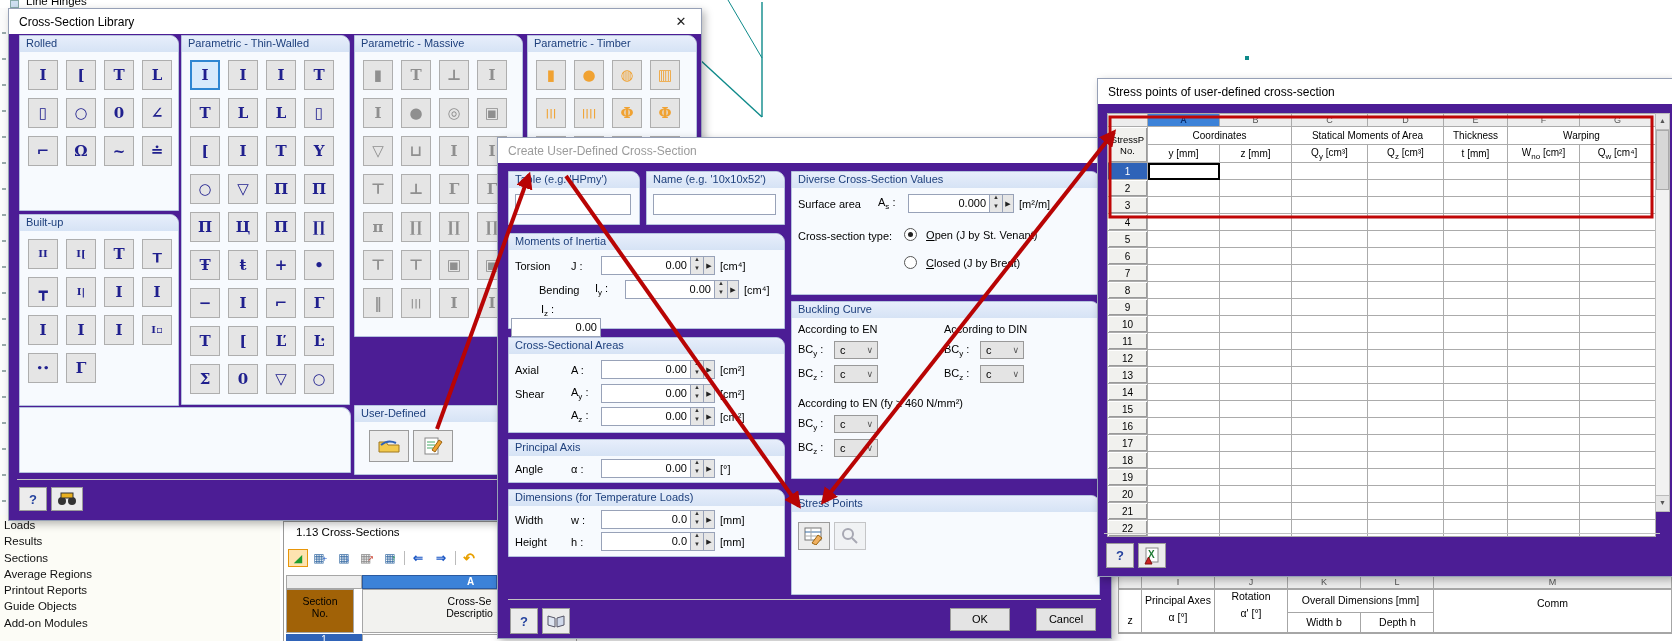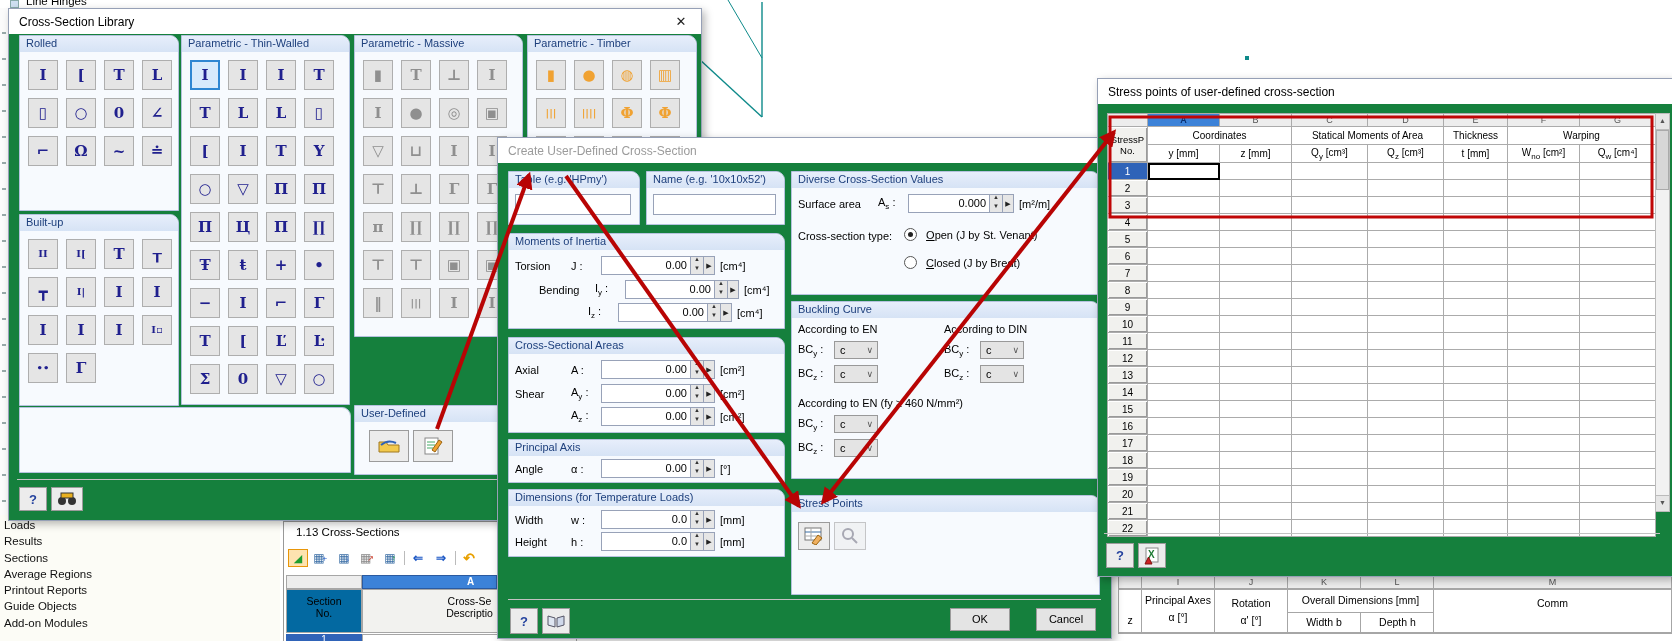--- a/index.html
+++ b/index.html
@@ -1,20 +1,20 @@
 <!DOCTYPE html>
 <html><head>
 <meta charset="utf-8">
 <style>
   html,body{margin:0;padding:0}
   body{width:1672px;height:641px;position:relative;overflow:hidden;background:#fff;
        font-family:"Liberation Sans",sans-serif;color:#000}
   .abs{position:absolute}
   
-  .dlg{position:absolute;background:#15803d;border:1px solid #96a0b6;box-shadow:3px 3px 8px rgba(0,0,0,.28)}
+  .dlg{position:absolute;background:#4c1d95;border:1px solid #96a0b6;box-shadow:3px 3px 8px rgba(0,0,0,.28)}
   .tbar{height:25px;background:#fff;display:flex;align-items:center;padding:0 10px;font-size:12px}
   .tbar .ttl{flex:1;white-space:nowrap;overflow:hidden}
   .closex{font-size:13px;color:#222;width:20px;text-align:center}
   
   .grp{position:absolute;border:1px solid #b5c2de;background:#f7fafe;border-radius:0 9px 0 0}
   .ghead{height:15px;background:linear-gradient(#e7eefb,#d6e3f5);border-radius:0 9px 0 0;
          font-size:11px;color:#1d3f7c;padding:1px 0 0 6px;white-space:nowrap;overflow:hidden}
   
   .pal{display:grid;grid-template-columns:repeat(4,30px);gap:8px;padding:8px}
   .pbtn{width:30px;height:30px;background:#e5e5e5;border:1px solid #aeaeae;box-sizing:border-box;
@@ -111,21 +111,21 @@
   <div class="gline" style="left:404px;top:551px;width:1px;height:14px;background:#bbb"></div>
   <div class="tool" style="left:408px;top:549px;color:#1a56c4;font-weight:bold">⇐</div>
   <div class="tool" style="left:431px;top:549px;color:#1a56c4;font-weight:bold">⇒</div>
   <div class="gline" style="left:455px;top:551px;width:1px;height:14px;background:#bbb"></div>
   <div class="tool" style="left:459px;top:549px;color:#e8a000;font-weight:bold;font-size:14px">↶</div>
 
   <div class="blet" style="left:286px;top:575px;width:76px;height:14px"></div>
   <div class="abs" style="left:362px;top:575px;width:135px;height:14px;background:#3c82d8;border:1px solid #2a5aa0;box-sizing:border-box">
     <span style="position:absolute;left:104px;top:0px;font-size:10px;color:#fff;font-weight:bold">A</span>
   </div>
-  <div class="bhead" style="left:286px;top:589px;width:76px;height:44px;background:#0369a1">
+  <div class="bhead" style="left:286px;top:589px;width:68px;height:44px;background:#a16207">
     <div style="margin-top:5px">Section</div>
     <div>No.</div>
   </div>
   <div class="bhead" style="left:362px;top:589px;width:215px;height:44px;background:#f2f2ef">
     <div style="margin-top:5px">Cross-Se</div>
     <div>Descriptio</div>
   </div>
   <div class="abs" style="left:286px;top:634px;width:76px;height:8px;background:#2f63b8;color:#fff;font-size:10px;text-align:center">1</div>
   <div class="abs" style="left:362px;top:634px;width:215px;height:8px;background:#fff;border:1px solid #a6a6a6;box-sizing:border-box"></div>
 
@@ -137,21 +137,21 @@
   <div class="blet" style="left:1433px;top:575px;width:239px;height:14px">M</div>
 
   <div class="bhead" style="left:1118px;top:589px;width:24px;height:44px">
     <div style="margin-top:24px">z</div>
   </div>
   <div class="bhead" style="left:1141px;top:589px;width:74px;height:44px">
     <div style="margin-top:4px">Principal Axes</div>
     <div style="margin-top:5px">α [°]</div>
   </div>
   <div class="bhead" style="left:1214px;top:589px;width:74px;height:44px">
-    <div style="margin-top:7px">Rotation</div>
+    <div style="margin-top:0">Rotation</div>
     <div style="margin-top:5px">α' [°]</div>
   </div>
   <div class="bhead" style="left:1287px;top:589px;width:147px;height:44px">
     <div style="margin-top:4px">Overall Dimensions [mm]</div>
     <div style="position:absolute;left:0;top:22px;width:73px;height:22px;border-top:1px solid #a6a6a6;border-right:1px solid #a6a6a6;padding-top:3px;box-sizing:border-box">Width b</div>
     <div style="position:absolute;left:73px;top:22px;width:73px;height:22px;border-top:1px solid #a6a6a6;padding-top:3px;box-sizing:border-box">Depth h</div>
   </div>
   <div class="bhead" style="left:1433px;top:589px;width:239px;height:44px">
     <div style="margin-top:7px">Comm</div>
   </div>
@@ -559,21 +559,21 @@
         <span class="flabel" style="width: 56px;">Bending</span>
         <span class="fsym">I<span class="sub">y</span> :</span>
         <div class="fval" style="width: 82px;">0.00</div>
         <div class="spin">
           <div>▲</div>
           <div>▼</div>
         </div>
         <div class="exp">▶</div>
         <span class="funit">[cm⁴]</span>
       </div>
-      <div class="frow" style="left: 23px; top: 69px;">
+      <div class="frow" style="left: 2px; top: 69px; flex-direction: column;">
         <span class="flabel" style="width: 56px;"></span>
         <span class="fsym">I<span class="sub">z</span> :</span>
         <div class="fval" style="width: 82px;">0.00</div>
         <div class="spin">
           <div>▲</div>
           <div>▼</div>
         </div>
         <div class="exp">▶</div>
         <span class="funit">[cm⁴]</span>
       </div>

